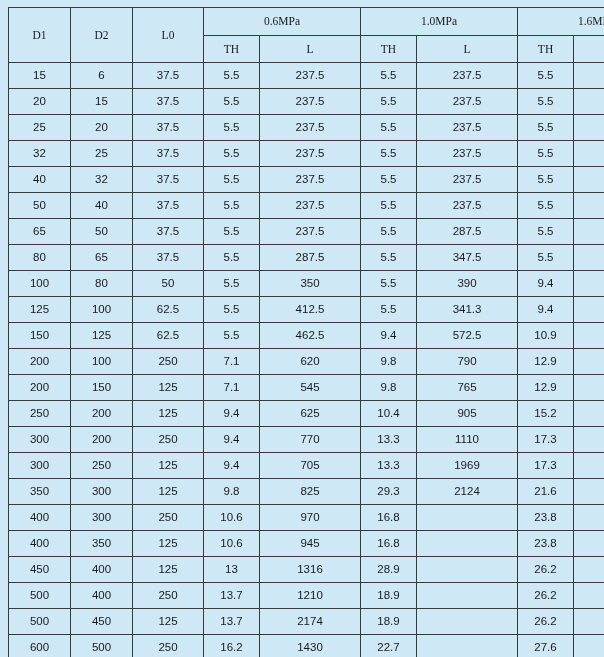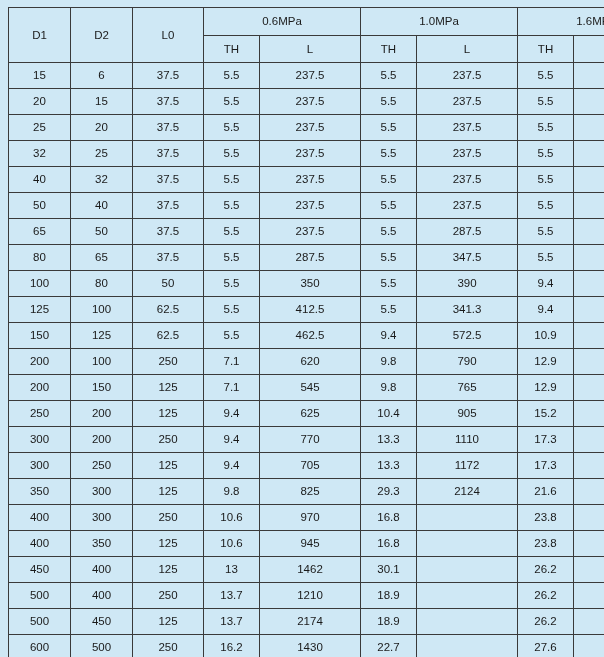--- a/index.html
+++ b/index.html
@@ -34,20 +34,21 @@
     font-size: 11.5px;
     font-weight: normal;
     padding: 0;
     height: 25px;
     line-height: 25px;
     background: #cfe8f5;
   }
   table.spec thead th {
     height: 26px;
     line-height: 26px;
+    font-family: Liberation Serif, serif;
   }
   table.spec thead tr:first-child th {
     height: 27px;
     line-height: 27px;
   }
   
   col.c-d1 { width: 62px; }
   col.c-d2 { width: 62px; }
   col.c-l0 { width: 71px; }
   col.c-th { width: 56px; }
@@ -253,21 +254,21 @@
           <td>17.3</td>
           <td></td>
         </tr>
         <tr>
           <td>300</td>
           <td>250</td>
           <td>125</td>
           <td>9.4</td>
           <td>705</td>
           <td>13.3</td>
-          <td>1172</td>
+          <td>1969</td>
           <td>17.3</td>
           <td></td>
         </tr>
         <tr>
           <td>350</td>
           <td>300</td>
           <td>125</td>
           <td>9.8</td>
           <td>825</td>
           <td>29.3</td>
@@ -295,22 +296,22 @@
           <td>16.8</td>
           <td></td>
           <td>23.8</td>
           <td></td>
         </tr>
         <tr>
           <td>450</td>
           <td>400</td>
           <td>125</td>
           <td>13</td>
-          <td>1462</td>
-          <td>30.1</td>
+          <td>1316</td>
+          <td>28.9</td>
           <td></td>
           <td>26.2</td>
           <td></td>
         </tr>
         <tr>
           <td>500</td>
           <td>400</td>
           <td>250</td>
           <td>13.7</td>
           <td>1210</td>

